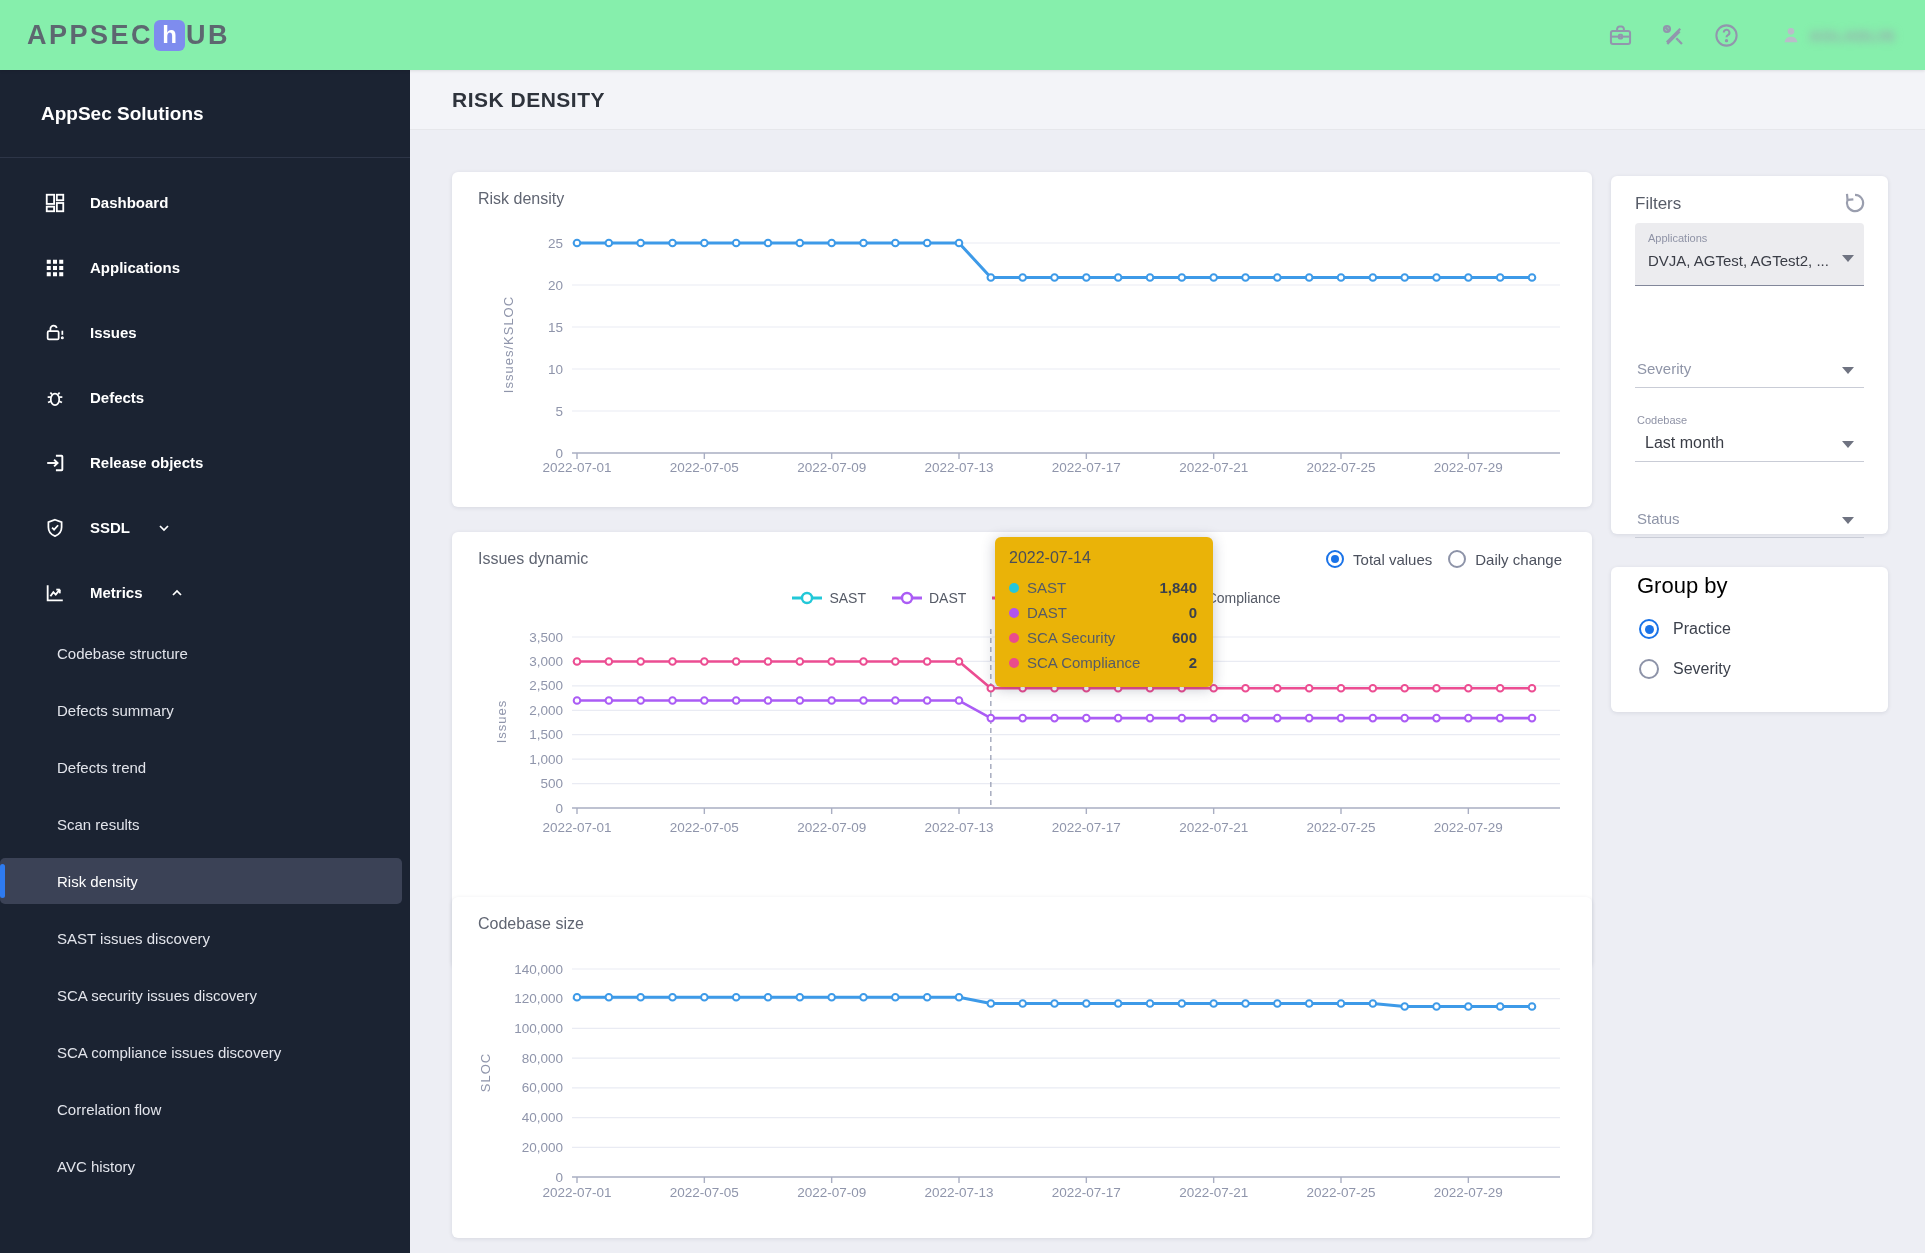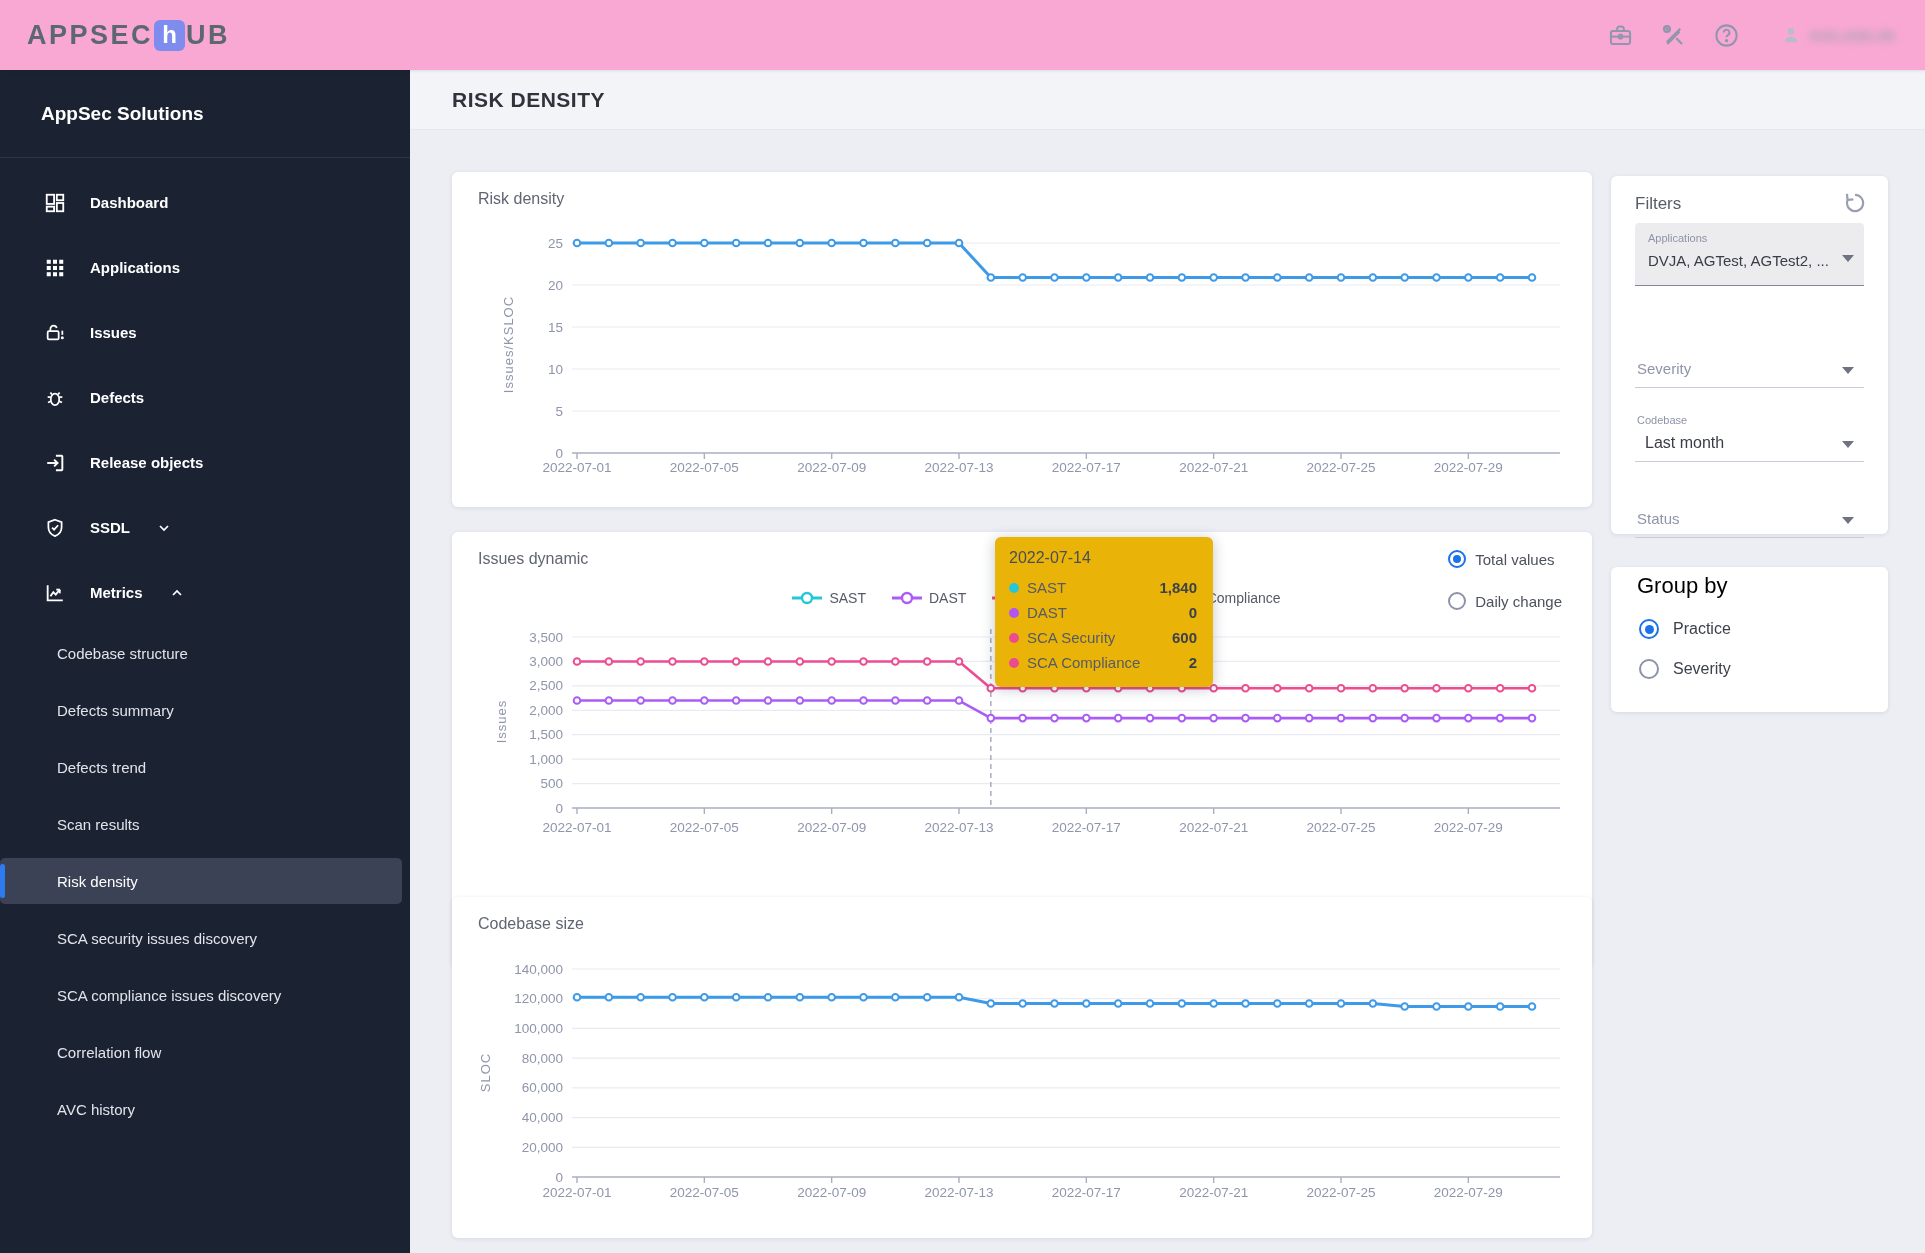--- a/index.html
+++ b/index.html
@@ -1,20 +1,20 @@
 <!DOCTYPE html>
 <html><head>
 <meta charset="utf-8">
 <style>
   * { margin:0; padding:0; box-sizing:border-box; }
   html,body { width:1925px; height:1253px; overflow:hidden; font-family:"Liberation Sans", sans-serif; background:#edeef4; }
   body { position:relative; }
 
   
-  .top-header { position:absolute; left:0; top:0; width:1925px; height:70px; background:#f9a8d4; box-shadow:0 1px 3px rgba(0,0,0,.10); z-index:30; display:flex; align-items:center; }
+  .top-header { position:absolute; left:0; top:0; width:1925px; height:70px; background:#86efac; box-shadow:0 1px 3px rgba(0,0,0,.10); z-index:30; display:flex; align-items:center; }
   .logo { display:flex; align-items:center; margin-left:27px; font-weight:700; font-size:27px; letter-spacing:2.5px; color:#5d6770; }
   .logo .accent { display:inline-flex; align-items:center; justify-content:center; width:31px; height:31px; background:#7e8cee; color:#fff; border-radius:6px; font-size:24px; letter-spacing:0; margin:0 1px; }
   .header-right { position:absolute; right:30px; top:0; height:70px; display:flex; align-items:center; gap:26px; }
   .hicon { width:27px; height:27px; display:inline-flex; }
   .user-chip { display:flex; align-items:center; gap:8px; margin-left:14px; }
   .user-name { font-size:15px; color:#9aa0ae; font-weight:700; letter-spacing:1px; filter:blur(4px); }
 
   
   .sidebar { position:absolute; left:0; top:70px; width:410px; height:1183px; background:#1b2332; z-index:20; }
   .sb-title { height:88px; display:flex; align-items:center; padding-left:41px; color:#fff; font-size:19px; font-weight:700; border-bottom:1px solid #2d3547; }
@@ -37,21 +37,21 @@
   #card-risk     { left:42px;  top:102px; width:1140px; height:335px; }
   #card-issues   { left:42px;  top:462px; width:1140px; height:435px; }
   #card-codebase { left:42px;  top:827px; width:1140px; height:341px; }
   #card-filters  { left:1201px; top:106px; width:277px; height:358px; }
   #card-groupby  { left:1201px; top:497px; width:277px; height:145px; }
 
   .ylab { position:absolute; color:#8f95ab; font-size:13px; letter-spacing:1px; transform:rotate(-90deg); transform-origin:center; white-space:nowrap; }
   svg.chart { position:absolute; left:0; top:0; }
 
   
-  .toggle-row { position:absolute; top:18px; right:30px; display:flex; gap:24px; z-index:5;flex-direction:column; }
+  .toggle-row { position:absolute; top:18px; right:30px; display:flex; gap:16px; z-index:5; }
   .radio-opt { display:flex; align-items:center; gap:9px; font-size:15px; color:#4c515e; cursor:pointer; }
   .radio { width:18px; height:18px; border-radius:50%; border:2px solid #8d93a8; position:relative; flex:0 0 auto; background:#fff; }
   .radio.sel { border-color:#1a73e8; }
   .radio.sel::after { content:""; position:absolute; left:3px; top:3px; width:8px; height:8px; border-radius:50%; background:#1a73e8; }
   .radio.lg { width:20px; height:20px; }
   .radio.lg.sel::after { left:3.5px; top:3.5px; width:9px; height:9px; }
 
   
   .legend-row { position:absolute; top:58px; left:125px; width:955px; display:flex; justify-content:center; gap:26px; transform:translateX(-18px); z-index:2; }
   .lg-item { display:flex; align-items:center; gap:7px; font-size:14px; color:#555a66; }
@@ -210,20 +210,23 @@
         <span>Defects summary</span>
       </div>
       <div class="sub-item">
         <span>Defects trend</span>
       </div>
       <div class="sub-item">
         <span>Scan results</span>
       </div>
       <div class="sub-item active">
         <span>Risk density</span>
+      </div>
+      <div class="sub-item">
+        <span>SAST issues discovery</span>
       </div>
       <div class="sub-item">
         <span>SCA security issues discovery</span>
       </div>
       <div class="sub-item">
         <span>SCA compliance issues discovery</span>
       </div>
       <div class="sub-item">
         <span>Correlation flow</span>
       </div>

